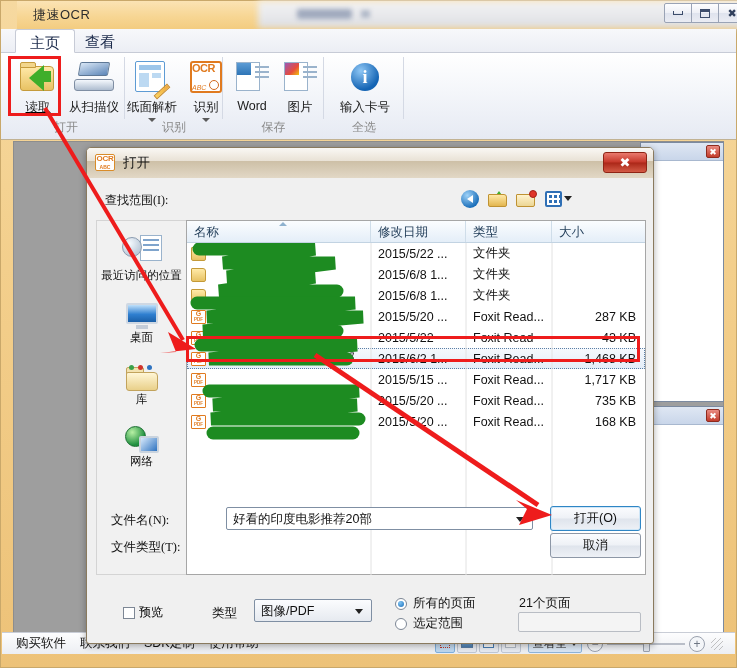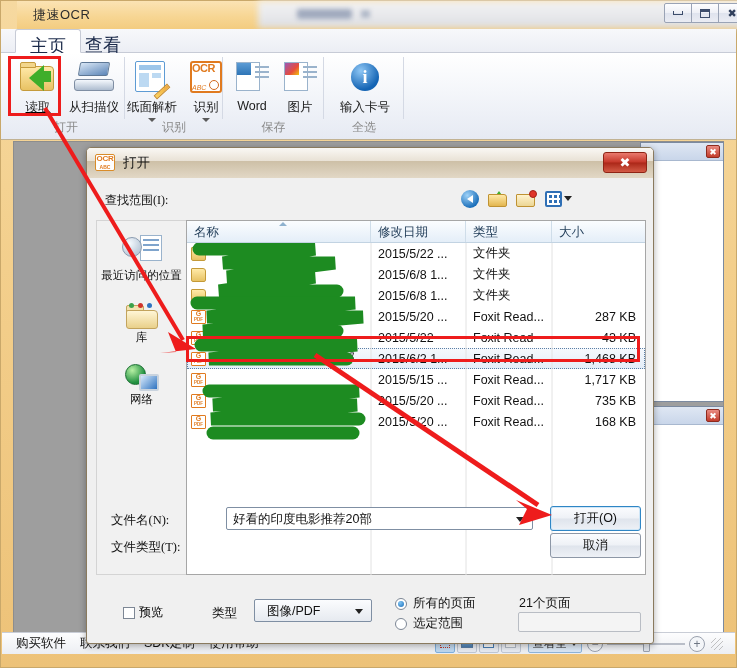--- a/index.html
+++ b/index.html
@@ -59,21 +59,21 @@
   .win-btn .glyph-max i { display:block; width: 100%; height: 2px; background: #3c4c6b; }
 
   
   .ribbon-tabs {
     position: absolute; left: 0; top: 28px; width: 735px; height: 24px;
     background: linear-gradient(to bottom,#f7f8fb 0%, #eceef4 100%);
     border-bottom: 1px solid #c7cbd6;
   }
   .rtab {
     position: absolute; top: 0; height: 24px; padding: 4px 14px 0;
-    font-size: 18px; color: #1b2a4a;
+    font-size: 15px; color: #1b2a4a;
   }
   .rtab.active {
     background: #ffffff;
     border: 1px solid #c7cbd6; border-bottom: 1px solid #ffffff;
     border-radius: 3px 3px 0 0;
   }
   .ribbon-body {
     position: absolute; left: 0; top: 52px; width: 735px; height: 87px;
     background: linear-gradient(to bottom,#ffffff 0%, #f4f6fa 45%, #e6eaf3 100%);
     border-bottom: 1px solid #c1b293;
@@ -409,21 +409,21 @@
     display:flex; align-items:center; justify-content:center;
     font-size:12.5px; color:#111;
   }
   .chk-preview { position:absolute; left:122px; top:603px; display:flex; align-items:center; gap:4px; }
   .cbox { width:12px; height:12px; background:#fff; border:1px solid #7d8795; }
   .lbl-type { position:absolute; left:211px; top:604px; font-size:12.5px; color:#111; }
   .type-combo {
     position:absolute; left:253px; top:598px; width:118px; height:23px;
     background: linear-gradient(to bottom,#fbfcfe,#e6eaf0);
     border:1px solid #7f8fa3; border-radius:2px;
-    font-size:12.5px; color:#111; padding:3px 0 0 12px;
+    font-size:12.5px; color:#111; padding:3px 0 0 6px;
   }
   .radio-row { position:absolute; display:flex; align-items:center; gap:6px; font-size:12.5px; color:#111; }
   .rbox { width:12px; height:12px; border-radius:50%; background:#fff; border:1px solid #7d8795;
     display:flex; align-items:center; justify-content:center; }
   .rbox.on::after { content:""; width:6px; height:6px; border-radius:50%;
     background: radial-gradient(circle at 35% 30%, #7fc3f2, #1b6fba); }
   .pages-count { position:absolute; left:518px; top:594px; font-size:12.5px; color:#111; }
   .pages-input {
     position:absolute; left:517px; top:611px; width:123px; height:20px;
     background: #f4f4f4; border:1px solid #b9bdc4; border-radius:2px;
@@ -667,20 +667,29 @@
                 <i></i>
                 <i></i>
               </i>
               <i class="clk"></i>
             </span>
         </div>
         <div class="plabel">最近访问的位置</div>
       </div>
       <div class="place">
         <div class="pi">
+          <span class="ico-monitor">
+              <i class="scr"></i>
+              <i class="st"></i>
+            </span>
+        </div>
+        <div class="plabel">桌面</div>
+      </div>
+      <div class="place">
+        <div class="pi">
           <span class="ico-lib">
             <i class="t"></i>
               <i class="f"></i>
             <i class="d" style="left:3px;background:#3aa14a;"></i>
             <i class="d" style="left:12px;background:#d0342c;"></i>
             <i class="d" style="left:21px;background:#2f73c0;"></i>
           </span>
         </div>
         <div class="plabel">库</div>
       </div>

